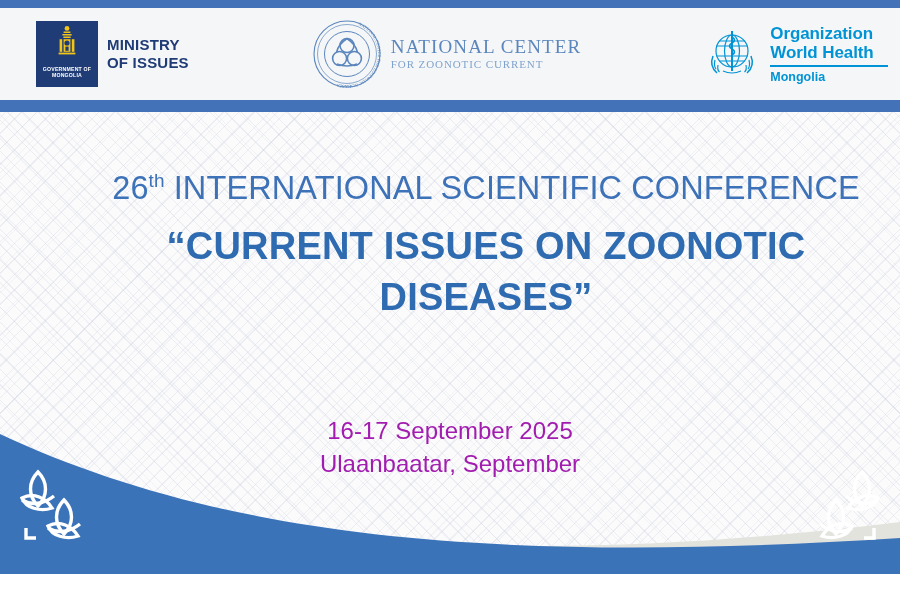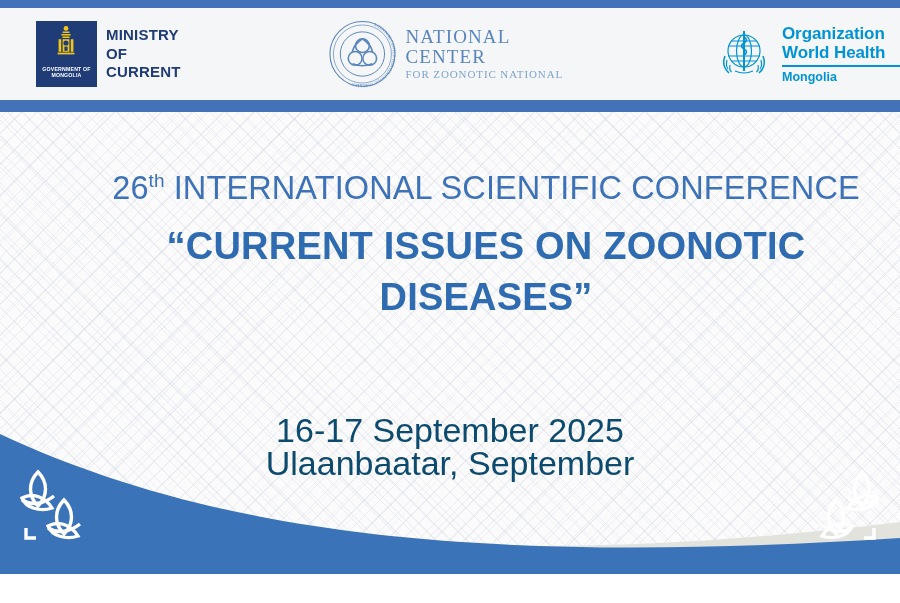--- a/index.html
+++ b/index.html
@@ -173,22 +173,22 @@
     line-height: 51px;
     letter-spacing: .2px;
   }
 
   
   .meta {
     position: absolute;
     top: 414px; left: 0;
     width: 900px;
     text-align: center;
-    color: #0c4a6e;
-    font-size: 34px;
+    color: #a21caf;
+    font-size: 24px;
     line-height: 33px;
   }
 
   
   .wave {
     position: absolute;
     left: 0;
     bottom: 0;
     width: 900px;
     height: 170px;
@@ -233,21 +233,21 @@
             <rect x="13.4" y="22.6" width="3.2" height="4.2"></rect>
           </g>
         </svg>
         <div class="moh-crest-text">
           <span>GOVERNMENT OF</span><br>
           <span>MONGOLIA</span>
         </div>
       </div>
       <div class="moh-label">
         <span>MINISTRY</span><br>
-        <span>OF CURRENT</span>
+        <span>OF ISSUES</span>
       </div>
     </div>
 
     <div class="logo-slot logo-ncz">
       <svg width="72" height="72" viewBox="0 0 72 72">
         <g fill="none" stroke="#5b86bd">
           <circle cx="36" cy="36" r="33" stroke-width="1.1"></circle>
           <circle cx="36" cy="36" r="29.5" stroke-width="0.7"></circle>
           <circle cx="36" cy="36" r="22.5" stroke-width="1"></circle>
         </g>
@@ -266,21 +266,21 @@
           <text>
             <textPath href="#ringpath" startOffset="6%">NATIONAL CENTER FOR ZOONOTIC DISEASES</textPath>
           </text>
         </g>
         <defs>
           <path id="ringpath" d="M36 5 a31 31 0 1 1 -0.1 0" fill="none"></path>
         </defs>
       </svg>
       <div class="ncz-text">
         <div class="ncz-line1">NATIONAL CENTER</div>
-        <div class="ncz-line2">FOR ZOONOTIC NATIONAL</div>
+        <div class="ncz-line2">FOR ZOONOTIC CURRENT</div>
       </div>
     </div>
 
     <div class="logo-slot logo-who">
       <svg width="62" height="58" viewBox="0 0 62 58">
         <g fill="none" stroke="#0093d5" stroke-width="1.2">
           <circle cx="31" cy="26" r="16"></circle>
           <ellipse cx="31" cy="26" rx="7.5" ry="16"></ellipse>
           <path d="M15.3 21h31.4M15.3 31h31.4M18 16h26M18 36h26"></path>
           <path d="M12 31 q-4 10 4 17 M50 31 q4 10 -4 17" stroke-width="1.5"></path>

